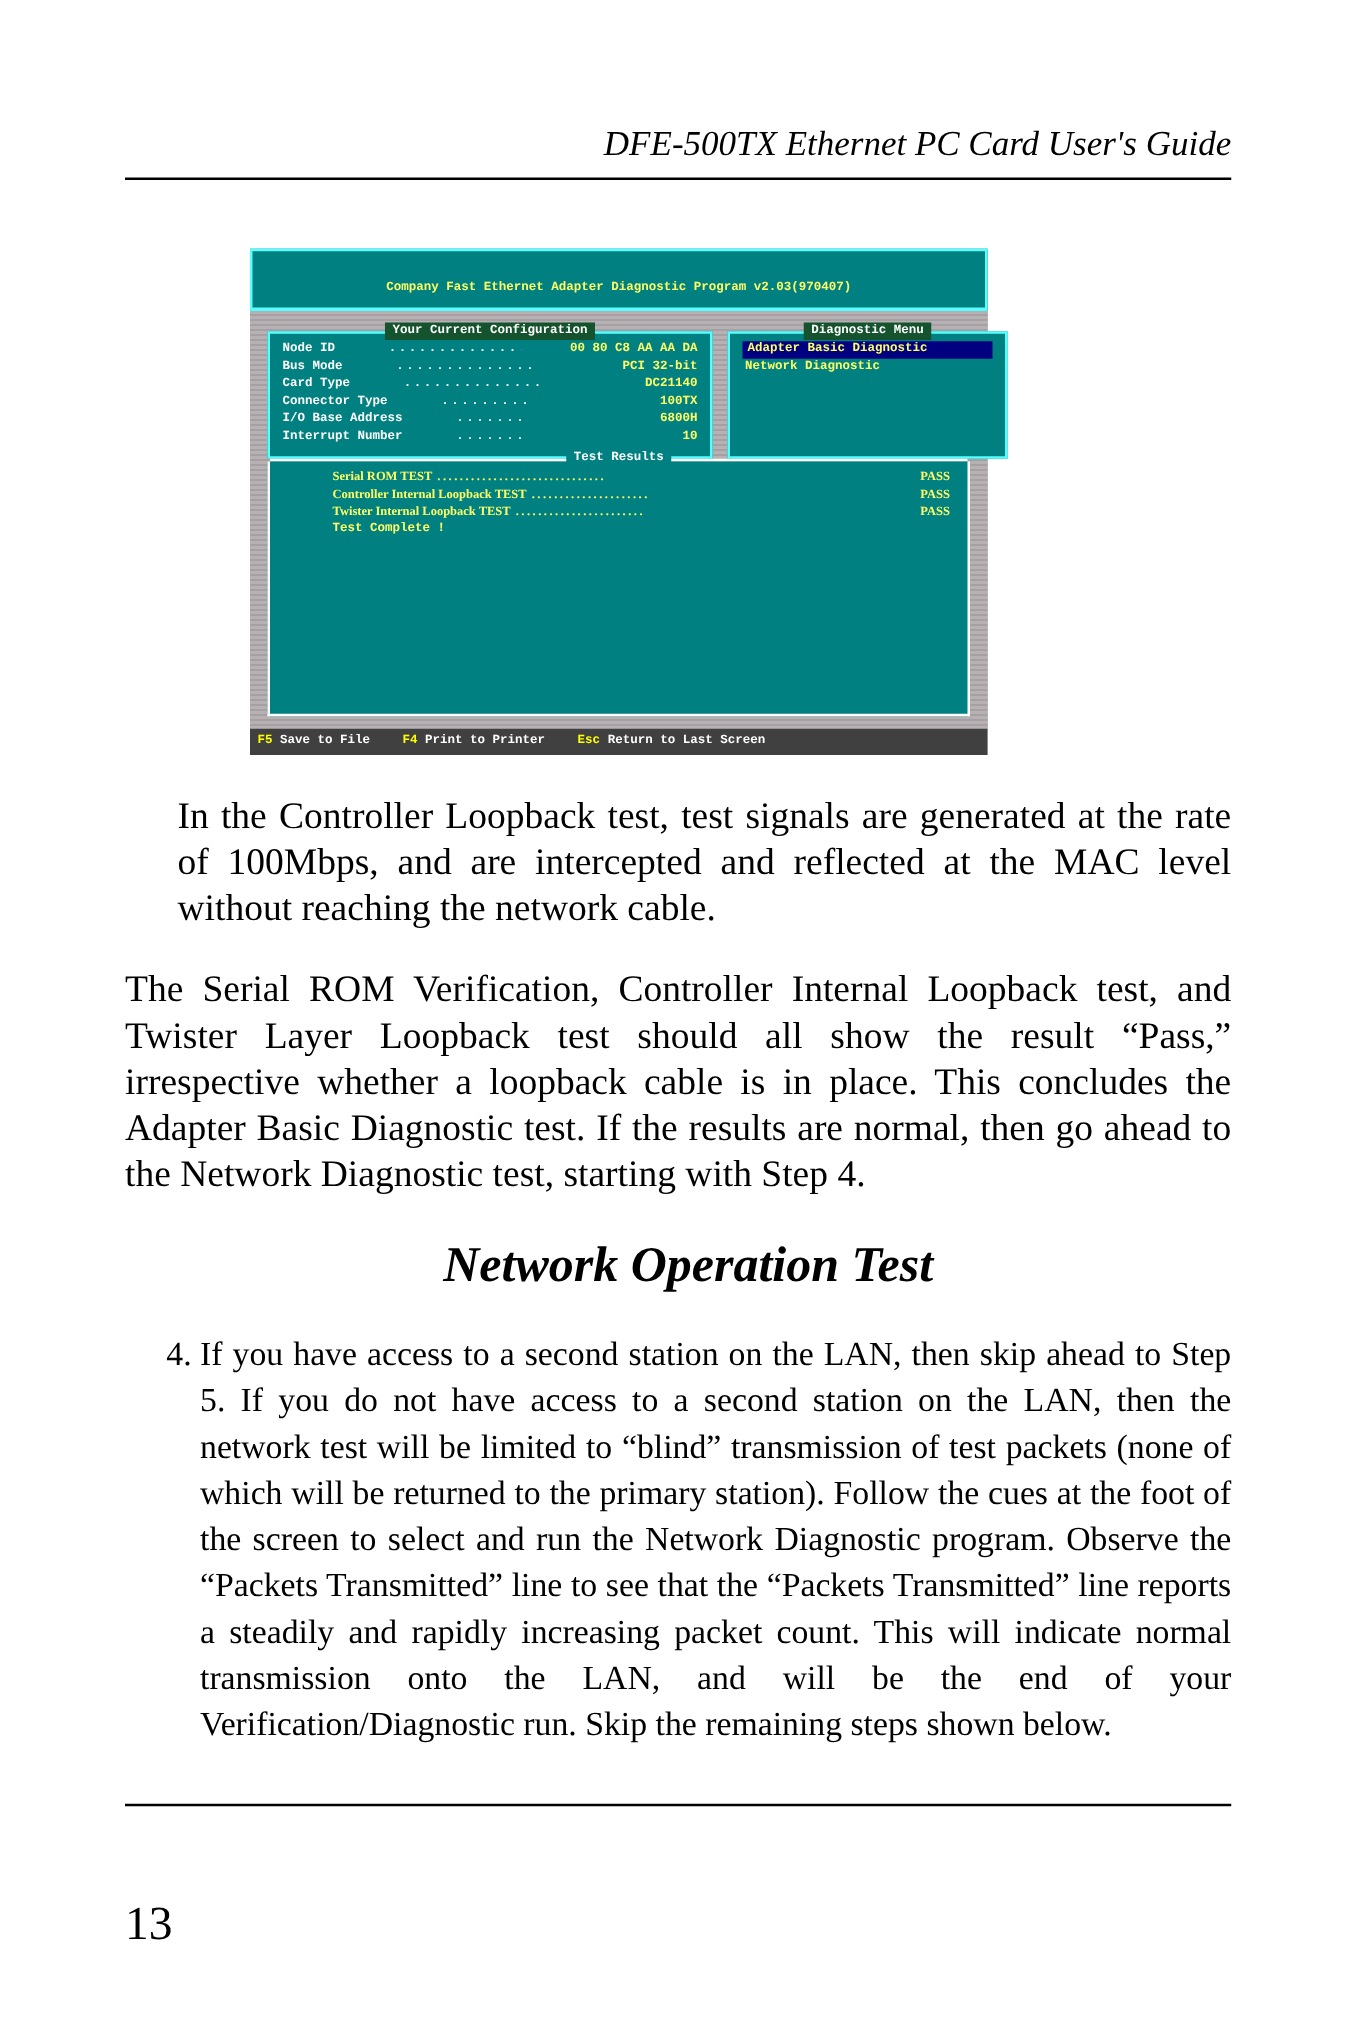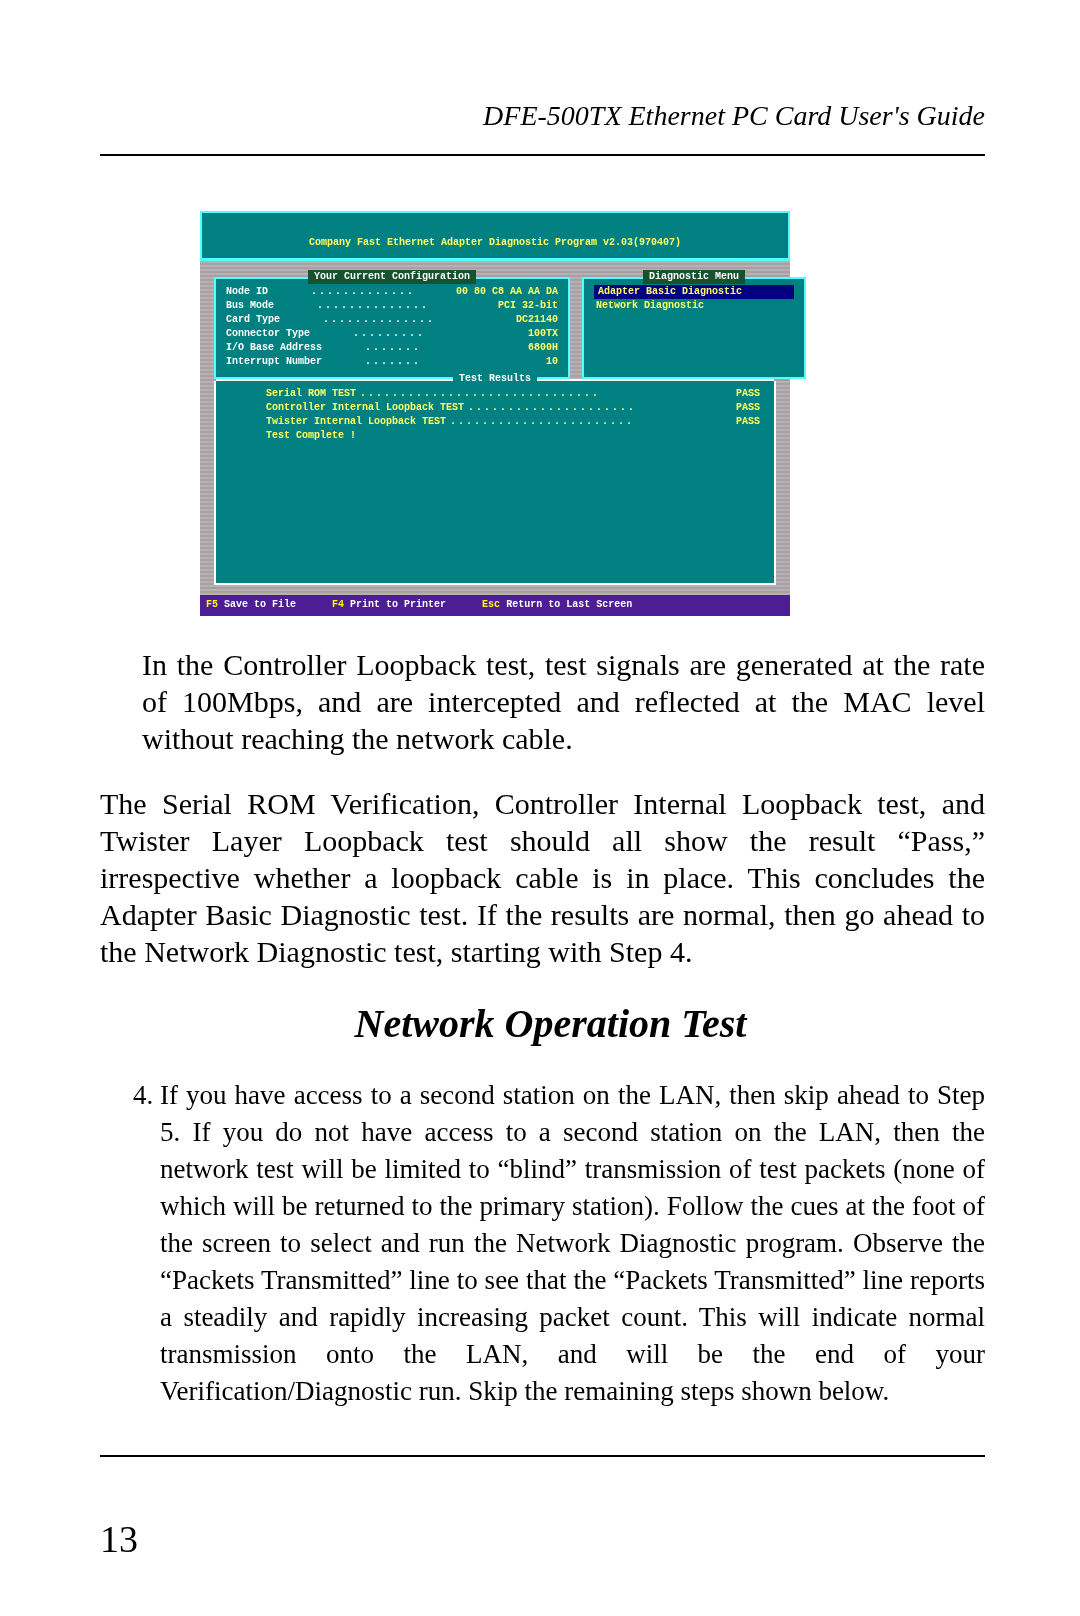--- a/index.html
+++ b/index.html
@@ -15,21 +15,21 @@
     width: 1080px;
     height: 1616px;
     position: relative;
     box-sizing: border-box;
     padding: 100px 95px 40px 100px;
   }
   .running-head {
     font-style: italic;
     font-size: 28px;
     text-align: right;
-    padding-bottom: 22px;
+    padding-bottom: 10px;
   }
   hr.rule {
     border: none;
     border-top: 2px solid #000;
     margin: 0 0 55px 0;
   }
   hr.footrule {
     border: none;
     border-top: 2px solid #000;
     margin: 45px 0 10px 0;
@@ -101,32 +101,32 @@
     border-top:2px solid #fff;
   }
   .dos-results-title {
     position: absolute;
     top: -9px; left:50%;
     transform: translateX(-50%);
     background:#008080;
     color:#fff;
     padding:0 6px;
   }
-  .res-line { display:flex; color:#ffff66; }
+  .res-line { display:flex; color:#ffff66;font-family:Liberation Serif, serif; }
   .res-name { white-space:pre; }
   .res-dots { flex:1; letter-spacing:2px; overflow:hidden; white-space:nowrap; padding:0 4px; }
   .res-status { color:#ffff66; }
   .res-complete { color:#ffff66; }
 
   .dos-status {
-    background:#4c1d95;
+    background:#404040;
     color:#fff;
     padding:3px 6px 4px 6px;
     display:flex;
-    gap:36px;
+    gap:26px;
   }
   .dos-status .key { color:#ffff00; }
   
   .para {
     font-size: 30px;
     line-height: 37px;
     text-align: justify;
     margin: 0 0 28px 0;
   }
   .para.indent { margin-left: 42px; }

